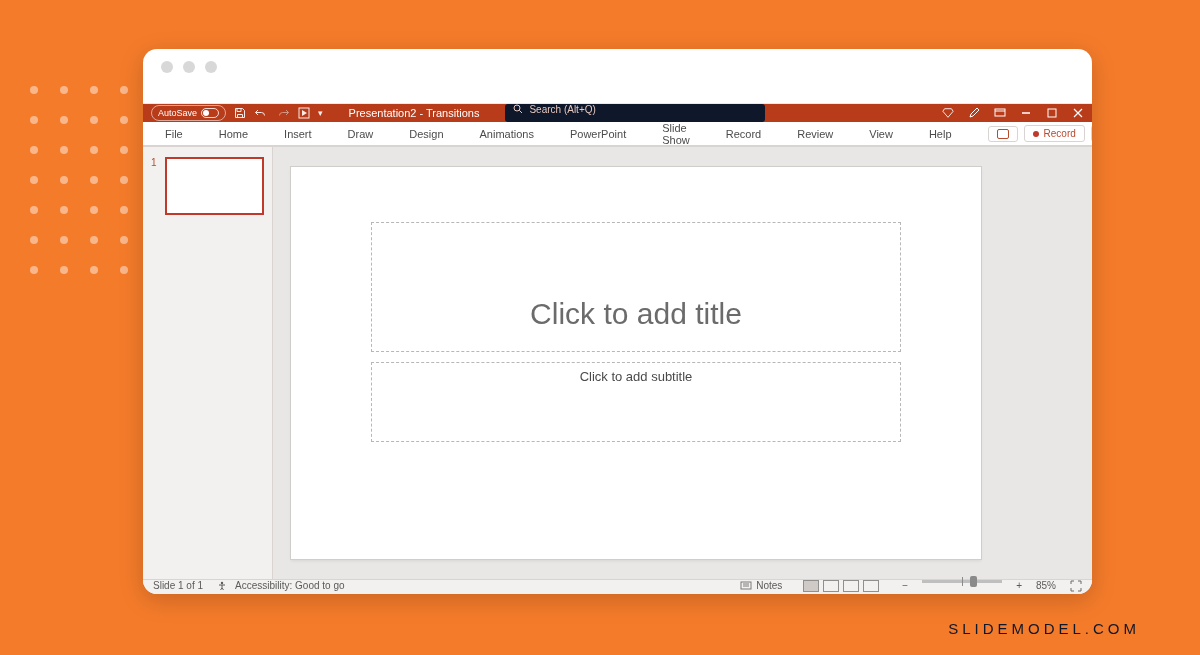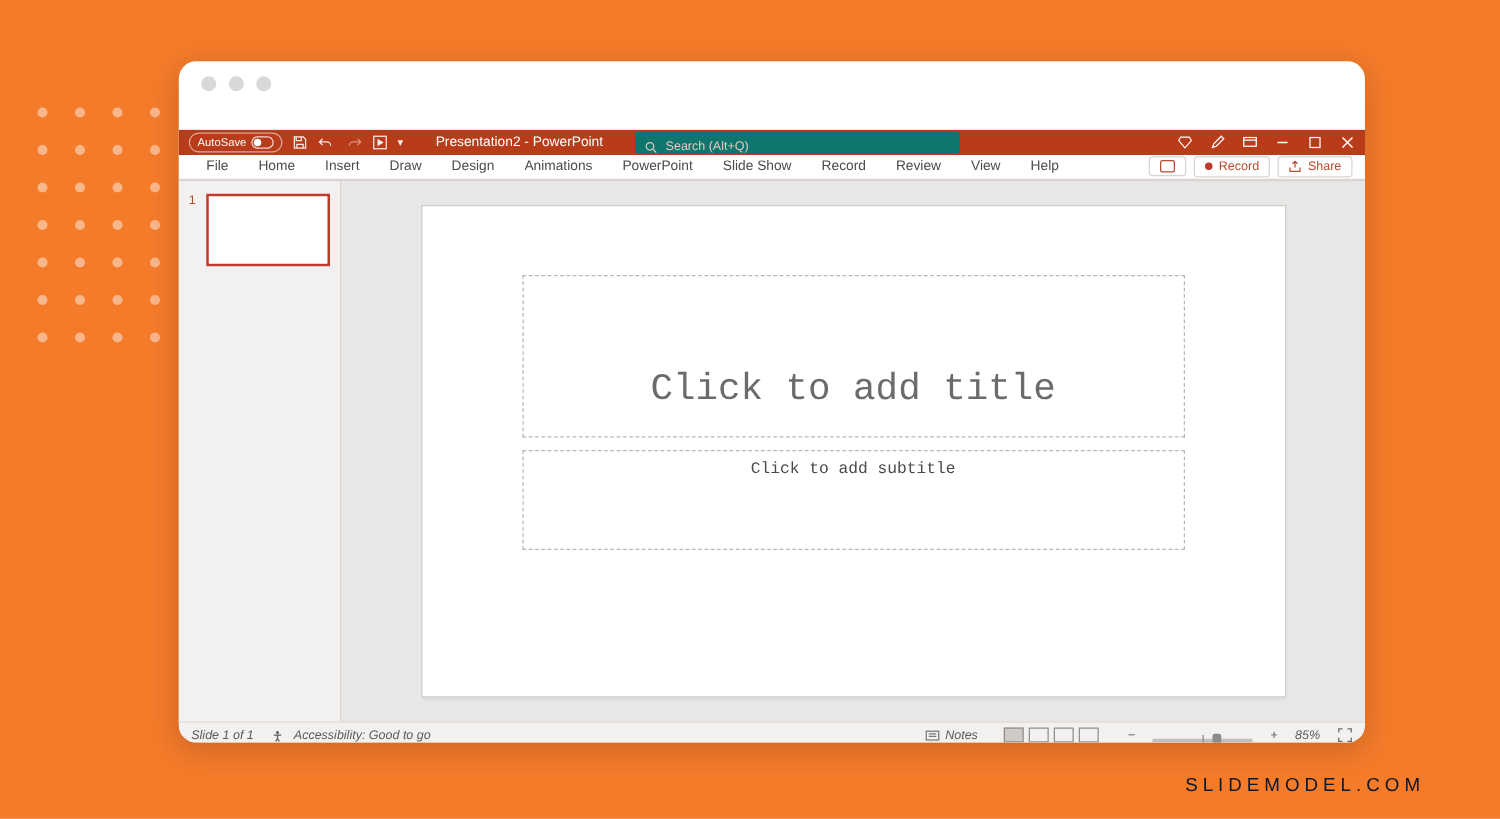--- a/index.html
+++ b/index.html
@@ -63,40 +63,40 @@
     display:flex; align-items:center; gap:4px;
     font-size:9px;
   }
   .toggle{
     width:18px;height:10px;border:1px solid rgba(255,255,255,.8);border-radius:5px;position:relative;
   }
   .toggle::after{content:"";position:absolute;left:1px;top:1px;width:6px;height:6px;border-radius:50%;background:#fff;}
   .qat-icon{opacity:.9;}
   .rtitle{flex:0 0 auto;}
   .search-box{
-    background:#0f766e;
+    background:#0f172a;
     border-radius:3px;
     height:18px; width:260px;
     margin-left:18px;
-    display:flex;align-items:flex-end;gap:6px;
+    display:flex;align-items:flex-start;gap:6px;
     padding:0 8px;
     color:#e9c9bf;
     font-size:10px;
   }
   .rtitle-spacer{flex:1;}
   .sys-icons{display:flex;gap:14px;align-items:center;}
   .sys-icons span{width:12px;display:flex;justify-content:center;}
   .ribbon-tabs{
     background:#fff;
     border-bottom:1px solid #d9d4d2;
     height:24px;
     display:flex;align-items:center;
     font-size:11px;color:#4b4b4b;
     padding-left:10px;
-    gap:0;
+    gap:12px;
   }
   .ribbon-tabs .tab{padding:0 12px;height:100%;display:flex;align-items:center;cursor:default;}
   .ribbon-tabs .spacer{flex:1;}
   .ribbon-tabs .right-group{display:flex;align-items:center;gap:6px;padding-right:10px;font-size:10px;}
   .pill{
     border:1px solid #d9d4d2;border-radius:3px;padding:2px 8px;display:flex;align-items:center;gap:5px;
   }
   .reddot{width:6px;height:6px;border-radius:50%;background:#c0392b;display:inline-block;}
   .comment-ic{width:12px;height:10px;border:1px solid #b84a2d;border-radius:2px;position:relative;}
   .workarea{
@@ -108,40 +108,40 @@
   .thumb-pane{
     width:130px;background:#f3f1ef;border-right:1px solid #d9d4d2;
     padding:10px 8px;
   }
   .thumb-row{display:flex;gap:6px;}
   .thumb-num{font-size:10px;color:#b84a2d;width:8px;}
   .thumb{
     width:100px;height:58px;background:#fff;
     border:2px solid #c0392b;
   }
-  .canvas-wrap{flex:1;display:flex;align-items:center;justify-content:center;padding:20px 18px;font-family:Liberation Mono, monospace;}
+  .canvas-wrap{flex:1;display:flex;align-items:center;justify-content:flex-start;padding:20px 18px;}
   .slide{
     width:690px; height:392px; background:#fff;
     box-shadow:0 0 0 1px #d0cecb, 0 2px 3px rgba(0,0,0,.08);
     position:relative;
   }
   .ph{
     position:absolute;
     border:1px dashed #b7b7b7;
     display:flex;align-items:center;justify-content:center;
     color:#8a8a8a;
   }
   .ph-title{ left:80px; right:80px; top:55px; height:130px; font-size:30px; color:#6b6b6b;}
   .ph-title span{align-self:flex-end; padding-bottom:20px;}
   .ph-sub{ left:80px; right:80px; top:195px; height:80px; font-size:13px; color:#4a4a4a;}
   .ph-sub span{align-self:flex-start; padding-top:6px;}
   .statusbar{
     height:22px;background:#f3f1ef;border-top:1px solid #d9d4d2;
-    display:flex;align-items:flex-end;font-size:10px;color:#5a5a5a;
-    padding:0 10px;gap:14px;font-style:italic;
+    display:flex;align-items:flex-start;font-size:10px;color:#5a5a5a;
+    padding:0 10px;gap:14px;
   }
   .statusbar .spacer{flex:1;}
   .view-btn{width:16px;height:12px;border:1px solid #8f8f8f;margin:0 1px;}
   .view-btn.active{background:#cfcac6;}
   .zoom-track{width:80px;height:3px;background:#bfbfbf;position:relative;}
   .zoom-track::before{content:"";position:absolute;left:50%;top:-3px;width:1px;height:9px;background:#8a8a8a;}
   .zoom-thumb{position:absolute;left:60%;top:-4px;width:7px;height:11px;background:#8a8a8a;border-radius:2px;}
   .brand{
     position:absolute; right:60px; bottom:18px; color:#0f172a;
     letter-spacing:4px; font-size:15px; font-weight:300;
@@ -283,21 +283,21 @@
           </svg>
       </span>
       <span class="qat-icon">
         <svg width="12" height="12" viewBox="0 0 12 12">
             <rect x="1" y="1" width="10" height="10" fill="none" stroke="#fff"></rect>
             <path d="M4 3l5 3-5 3z" fill="#fff"></path>
           </svg>
       </span>
       <span class="qat-icon" style="font-size:9px;">▾</span>
 
-      <span class="rtitle" style="margin-left:18px;">Presentation2 - PowerPoint</span>
+      <span class="rtitle" style="margin-left:18px;">Presentation2 - Transitions</span>
 
       <div class="search-box">
         <svg width="10" height="10" viewBox="0 0 10 10">
             <circle cx="4" cy="4" r="3" fill="none" stroke="#e9c9bf"></circle>
             <line x1="6.3" y1="6.3" x2="9" y2="9" stroke="#e9c9bf"></line>
           </svg>
         <span>Search (Alt+Q)</span>
       </div>
 
       <div class="rtitle-spacer"></div>

